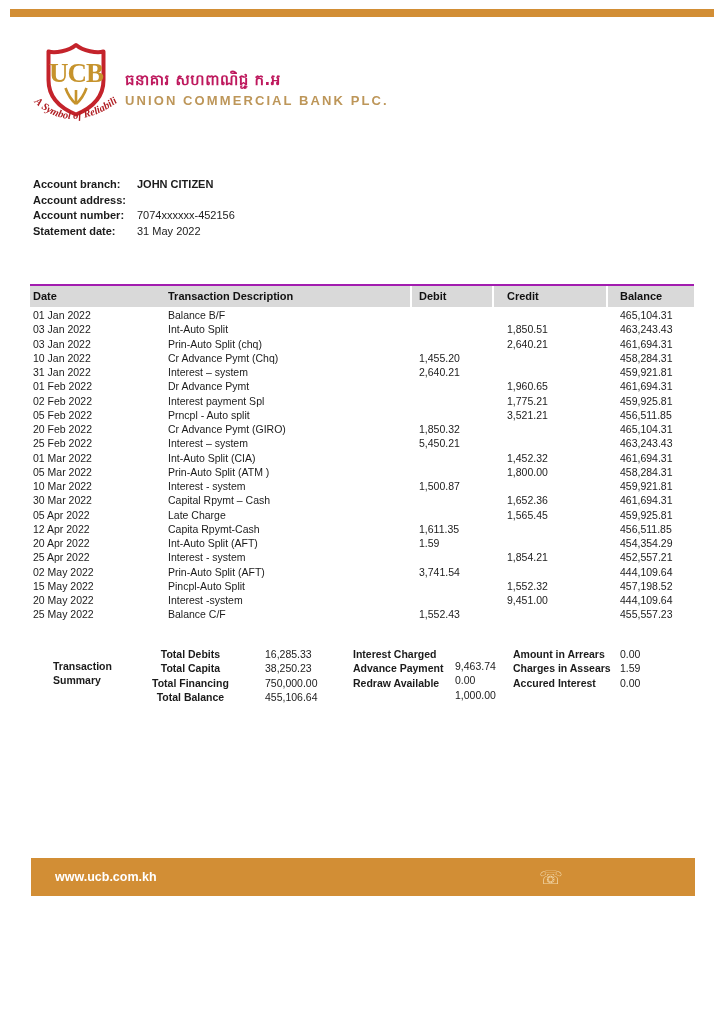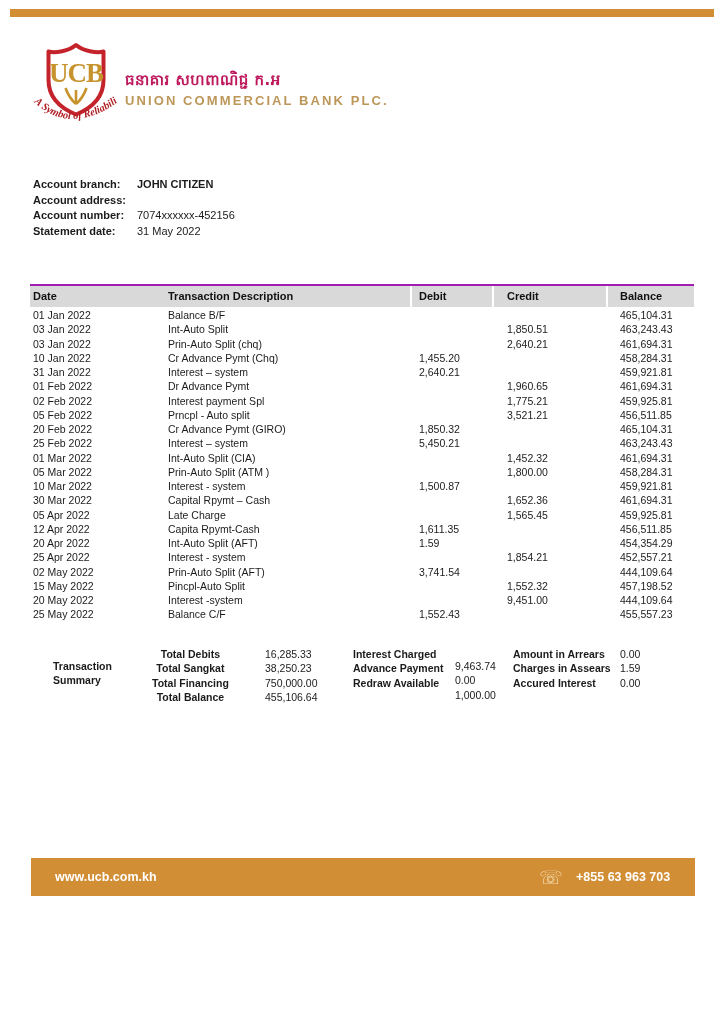--- a/index.html
+++ b/index.html
@@ -314,21 +314,21 @@
       <div>Summary</div>
     </div>
     <div class="sum-col sum-col-a">
 
         <div class="sum-row">
           <span class="sum-label">Total Debits</span>
           <span class="sum-value">16,285.33</span>
         </div>
 
         <div class="sum-row">
-          <span class="sum-label">Total Sangkat</span>
+          <span class="sum-label">Total Capita</span>
           <span class="sum-value">38,250.23</span>
         </div>
 
         <div class="sum-row">
           <span class="sum-label">Total Financing</span>
           <span class="sum-value">750,000.00</span>
         </div>
 
         <div class="sum-row">
           <span class="sum-label">Total Balance</span>
@@ -367,16 +367,15 @@
         <div class="sum-row">
           <span class="sum-label">Accured Interest</span>
           <span class="sum-value">0.00</span>
         </div>
       </div>
   </div>
 
   <div class="footer">
     <span class="f-site">www.ucb.com.kh</span>
     <span class="f-phone-icon">☏</span>
-    <span class="f-phone">+855 63 963 703</span>
   </div>
 
 </div>
 
 </body></html>

